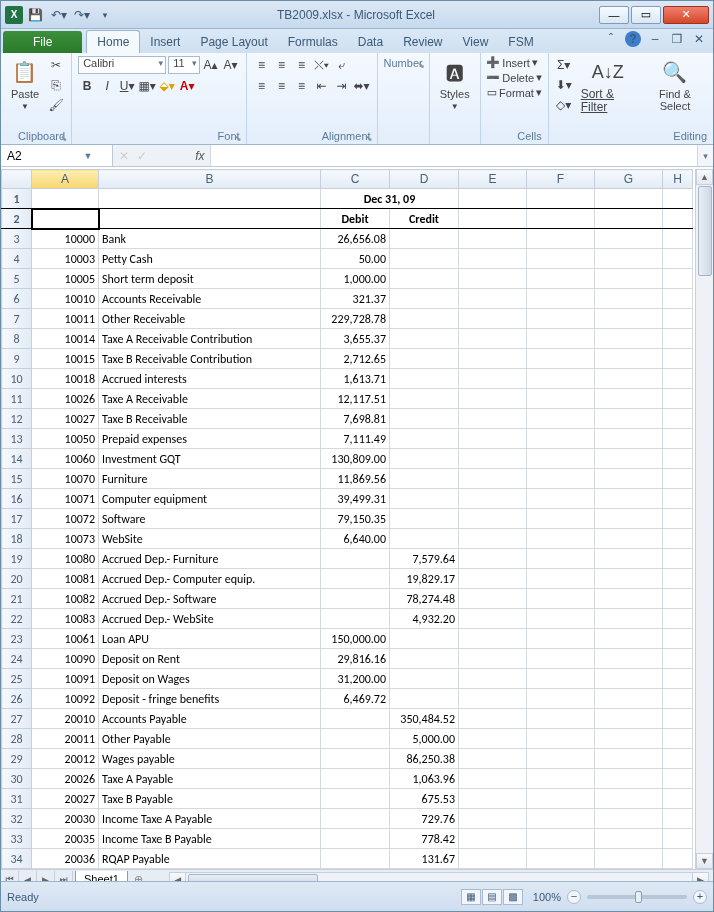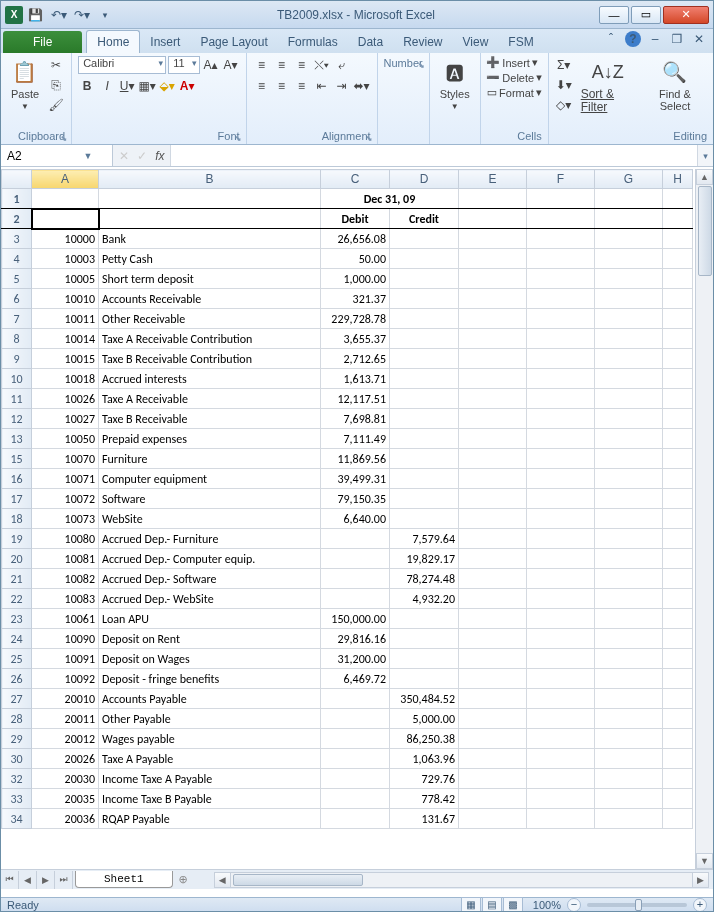--- a/index.html
+++ b/index.html
@@ -38,21 +38,21 @@
   .sm{ width:18px; height:18px; display:flex; align-items:center; justify-content:center; border:1px solid transparent; font-size:12px; cursor:pointer;}
   .combo{ height:18px; border:1px solid #a7bcd4; background:#fff; font-size:11px; padding:0 14px 0 4px; position:relative; min-width:40px;}
   .combo::after{content:"▾"; position:absolute; right:2px; top:1px; font-size:9px; color:#5b7a99;}
   
   
   .fbar{ height:22px; border-bottom:1px solid #bcc9d8; display:flex; align-items:stretch; background:#eef2f7;}
   .namebox{ width:112px; border-right:1px solid #bcc9d8; display:flex; align-items:center; background:#fff;}
   .namebox input{ border:none; width:80px; font-size:12px; padding:0 6px; outline:none;}
   .namebox .dd{ width:14px; text-align:center; color:#5b7a99; font-size:9px;}
   .fx-btns{ display:flex; align-items:center; padding:0 6px; gap:8px; color:#888; font-size:12px;}
-  .fx-btns .fx{ font-style:italic; color:#555;}
+  .fx-btns .fx{ font-style:italic; color:#555;margin-left:40px;}
   .formula-input{ flex:1; border:none; background:#fff; font-size:12px; padding:0 4px; outline:none; border-left:1px solid #d0d8e2;}
   .fbar .expand{ width:16px; display:flex; align-items:center; justify-content:center; color:#5b7a99; font-size:9px; border-left:1px solid #d0d8e2; background:#f2f5f9;}
   
   
   .grid-wrap{ position:absolute; top:168px; bottom:42px; left:0; right:18px; overflow:hidden; background:#fff;}
   .grid{ border-collapse:collapse; table-layout:fixed; font-size:12px;}
   .grid th{ background:linear-gradient(#f6f9fd,#e2ebf5); border:1px solid #c6cfdb; color:#48607a; font-weight:normal; font-size:12px; height:19px;}
   .grid td{ border:1px solid #d4d9e0; height:20px; padding:0 3px; white-space:nowrap; overflow:hidden; font-family: Calibri, sans-serif;}
   .grid .rowhdr{ background:linear-gradient(to right,#f6f9fd,#e2ebf5); border:1px solid #c6cfdb; text-align:center; color:#48607a; width:30px;}
   .grid th.col-A{ width:67px;} .grid th.col-B{ width:222px;} .grid th.col-C{ width:69px;} .grid th.col-D{ width:69px;}
@@ -67,29 +67,29 @@
   
   
   .vscroll{ position:absolute; top:168px; bottom:42px; right:0; width:18px; background:#eef1f5; border-left:1px solid #c6cfdb; display:flex; flex-direction:column; align-items:center;}
   .vscroll .arr{ height:16px; width:100%; display:flex; align-items:center; justify-content:center; font-size:9px; color:#666; background:linear-gradient(#f8fafc,#e2e8f0); border:1px solid #c6cfdb;}
   .vscroll .thumb{ width:14px; background:linear-gradient(to right,#e8eef5,#cdd9e6); border:1px solid #a7b6c7; border-radius:2px; height:90px; margin-top:1px;}
   
   
   .sheetbar{ position:absolute; bottom:22px; left:0; right:0; height:20px; background:#e6edf5; border-top:1px solid #c6cfdb; display:flex; align-items:center; font-size:11px;}
   .sheetbar .nav{ display:flex;}
   .sheetbar .nav span{ width:18px; height:18px; display:flex; align-items:center; justify-content:center; color:#666; border-right:1px solid #c6cfdb; font-size:9px;}
-  .sheet-tab{ padding:2px 28px; background:#fff; border:1px solid #999; border-top:none; margin-left:2px; border-radius:0 0 4px 4px;font-family:Liberation Mono, monospace;}
+  .sheet-tab{ padding:2px 8px; background:#fff; border:1px solid #999; border-top:none; margin-left:2px; border-radius:0 0 4px 4px;}
   .sheet-insert{ padding:2px 6px; color:#888;}
   .hscroll{ flex:1; margin:0 4px 0 20px; height:16px; background:#eef1f5; border:1px solid #c6cfdb; display:flex; align-items:center; position:relative;}
   .hscroll .arr{ width:16px; height:100%; display:flex; align-items:center; justify-content:center; font-size:9px; color:#666; background:linear-gradient(#f8fafc,#e2e8f0); border-right:1px solid #c6cfdb;}
   .hscroll .arr.r{ border-left:1px solid #c6cfdb; border-right:none; margin-left:auto;}
   .hscroll .thumb{ height:12px; width:130px; background:linear-gradient(#e8eef5,#cdd9e6); border:1px solid #a7b6c7; border-radius:2px; position:absolute; left:18px;}
   
   
-  .status{ position:absolute; bottom:0; left:0; right:0; height:14px; background:linear-gradient(#dfe9f4,#cfdef0); border-top:1px solid #9db6cf; display:flex; align-items:center; font-size:11px; color:#3b5a78; padding:0 6px;}
+  .status{ position:absolute; bottom:0; left:0; right:0; height:30px; background:linear-gradient(#dfe9f4,#cfdef0); border-top:1px solid #9db6cf; display:flex; align-items:center; font-size:11px; color:#3b5a78; padding:0 6px;}
   .status .views{ margin-left:auto; display:flex; gap:1px;}
   .status .views span{ width:20px; height:16px; border:1px solid #a7bcd4; background:#f2f6fb; display:flex; align-items:center; justify-content:center; font-size:10px;}
   .status .zoom{ display:flex; align-items:center; gap:6px; margin-left:10px;}
   .status .slider{ width:100px; height:4px; background:#b8c7d8; position:relative; border-radius:2px;}
   .status .slider .knob{ position:absolute; left:48px; top:-4px; width:7px; height:12px; background:#e8eef5; border:1px solid #8aa0b8; border-radius:2px;}
   .status .pm{ width:14px; height:14px; border:1px solid #a7bcd4; border-radius:7px; text-align:center; line-height:11px; background:#f2f6fb;}
 </style>
 </head>
 <body>
 
@@ -400,20 +400,31 @@
           <td class="num">10050</td>
           <td>Prepaid expenses</td>
           <td class="money">7,111.49</td>
           <td class="money"></td>
           <td></td>
           <td></td>
           <td></td>
           <td></td>
         </tr>
         <tr>
+          <td class="rowhdr">14</td>
+          <td class="num">10060</td>
+          <td>Investment GQT</td>
+          <td class="money">130,809.00</td>
+          <td class="money"></td>
+          <td></td>
+          <td></td>
+          <td></td>
+          <td></td>
+        </tr>
+        <tr>
           <td class="rowhdr">15</td>
           <td class="num">10070</td>
           <td>Furniture</td>
           <td class="money">11,869.56</td>
           <td class="money"></td>
           <td></td>
           <td></td>
           <td></td>
           <td></td>
         </tr>
@@ -570,20 +581,31 @@
           <td></td>
           <td></td>
           <td></td>
         </tr>
         <tr>
           <td class="rowhdr">30</td>
           <td class="num">20026</td>
           <td>Taxe A Payable</td>
           <td class="money"></td>
           <td class="money">1,063.96</td>
+          <td></td>
+          <td></td>
+          <td></td>
+          <td></td>
+        </tr>
+        <tr>
+          <td class="rowhdr">31</td>
+          <td class="num">20027</td>
+          <td>Taxe B Payable</td>
+          <td class="money"></td>
+          <td class="money">675.53</td>
           <td></td>
           <td></td>
           <td></td>
           <td></td>
         </tr>
         <tr>
           <td class="rowhdr">32</td>
           <td class="num">20030</td>
           <td>Income Taxe A Payable</td>
           <td class="money"></td>

